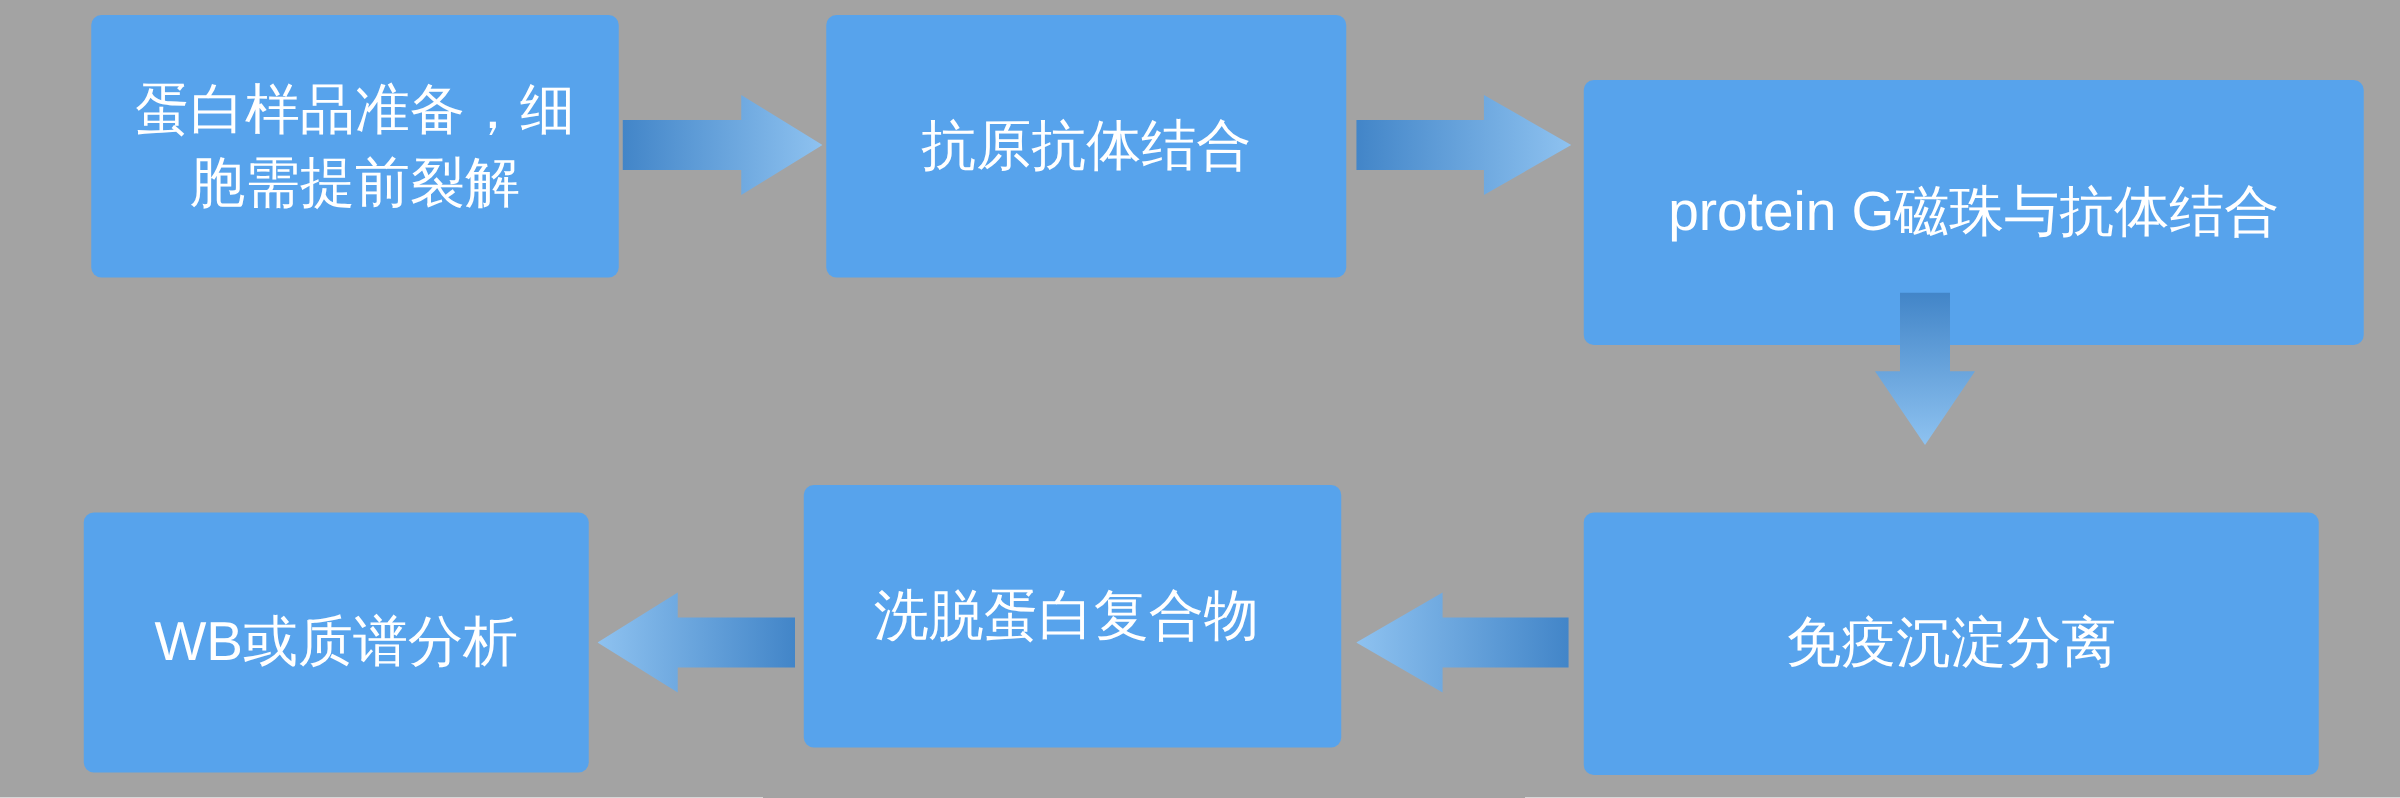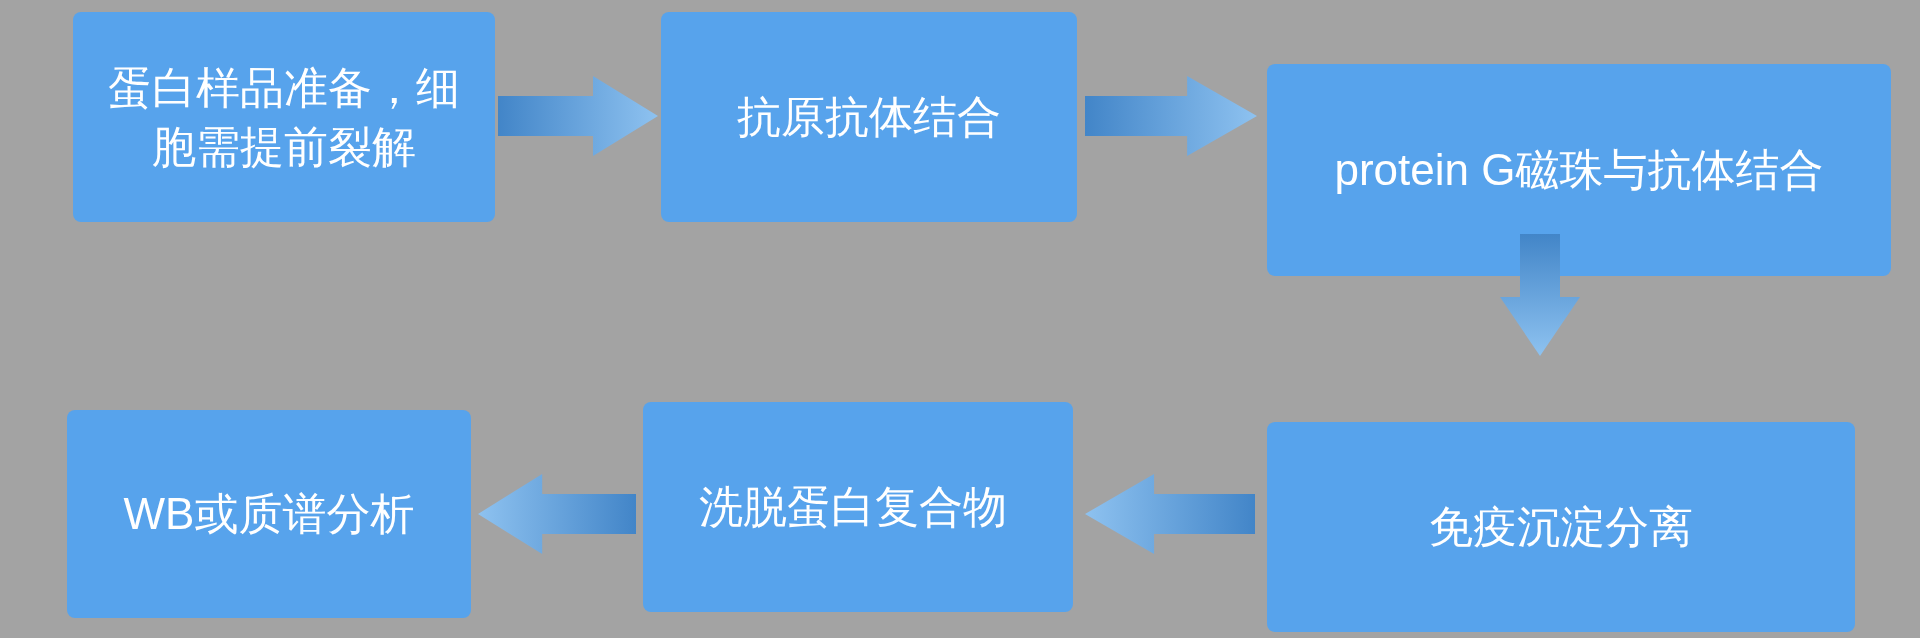--- a/index.html
+++ b/index.html
@@ -34,22 +34,22 @@
   }
   .arrow svg { display: block; width: 100%; height: 100%; }
 
   
   #box1 { left: 73px;   top: 12px;  width: 422px; height: 210px; }
   #box2 { left: 661px;  top: 12px;  width: 416px; height: 210px; }
   #box3 { left: 1267px; top: 28px;  width: 624px; height: 212px; margin-top: 36px; }
 
   
   #box4 { left: 67px;   top: 410px; width: 404px; height: 208px; }
-  #box5 { left: 643px;  top: 402px; width: 430px; height: 210px; padding-left: 14px; }
-  #box6 { left: 1267px; top: 410px; width: 588px; height: 210px; margin-top: 12px; }
+  #box5 { left: 643px;  top: 388px; width: 430px; height: 210px; padding-left: 14px; }
+  #box6 { left: 1267px; top: 410px; width: 588px; height: 210px; }
 
   
   #arrow1 { left: 498px;  top: 66px;  width: 160px; height: 100px; }
   #arrow2 { left: 1085px; top: 66px;  width: 172px; height: 100px; }
   #arrow3-down { left: 1490px; top: 234px; width: 100px; height: 122px; }
   #arrow4 { left: 1085px; top: 464px; width: 170px; height: 100px; }
   #arrow5 { left: 478px;  top: 464px; width: 158px; height: 100px; }
 </style>
 </head>
 <body style="background: rgb(255, 255, 255);">

